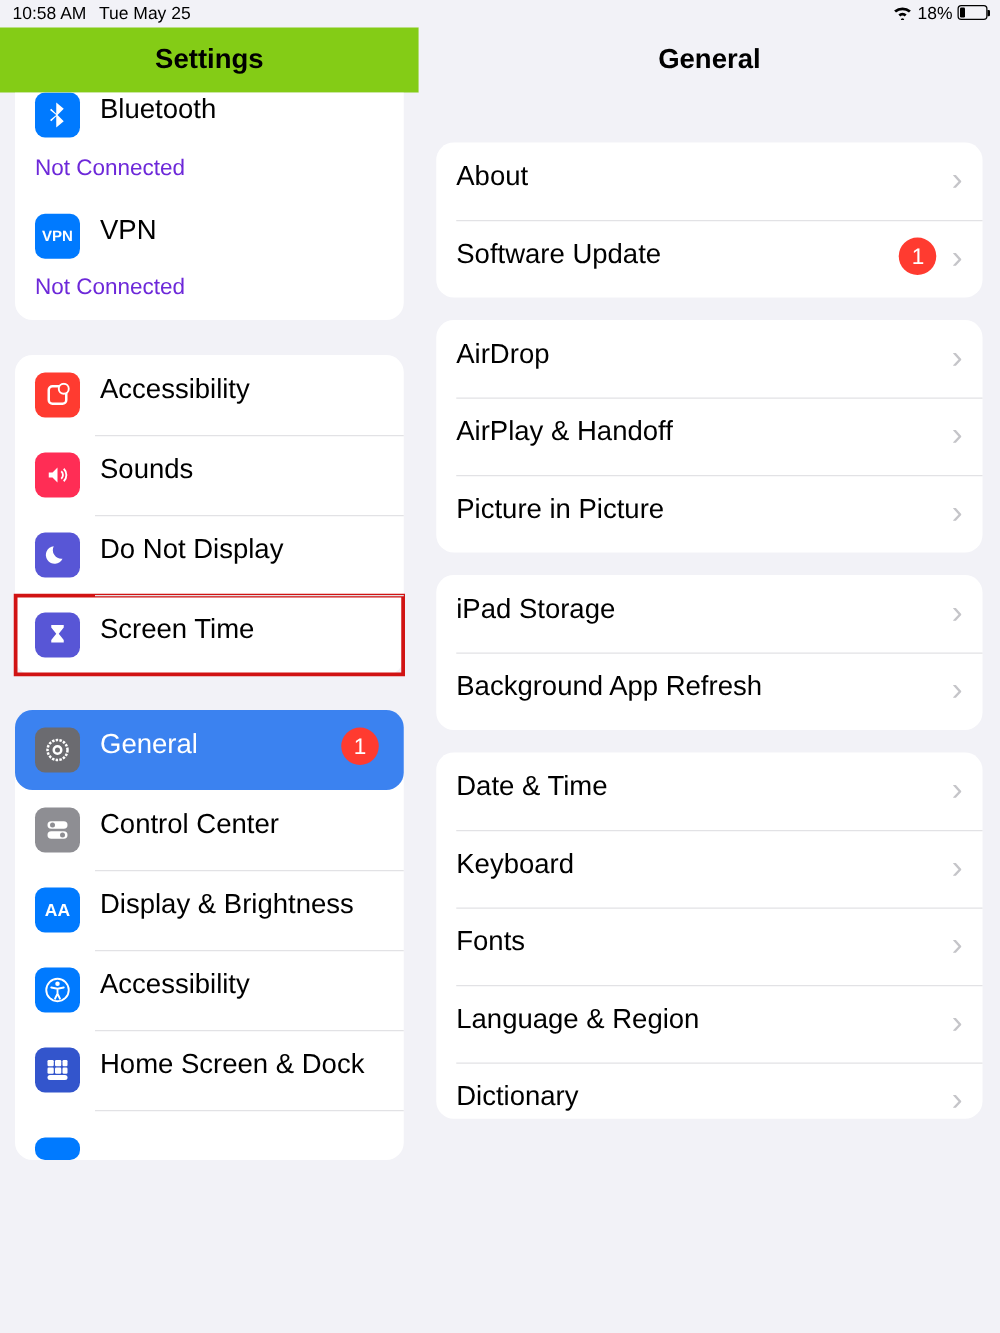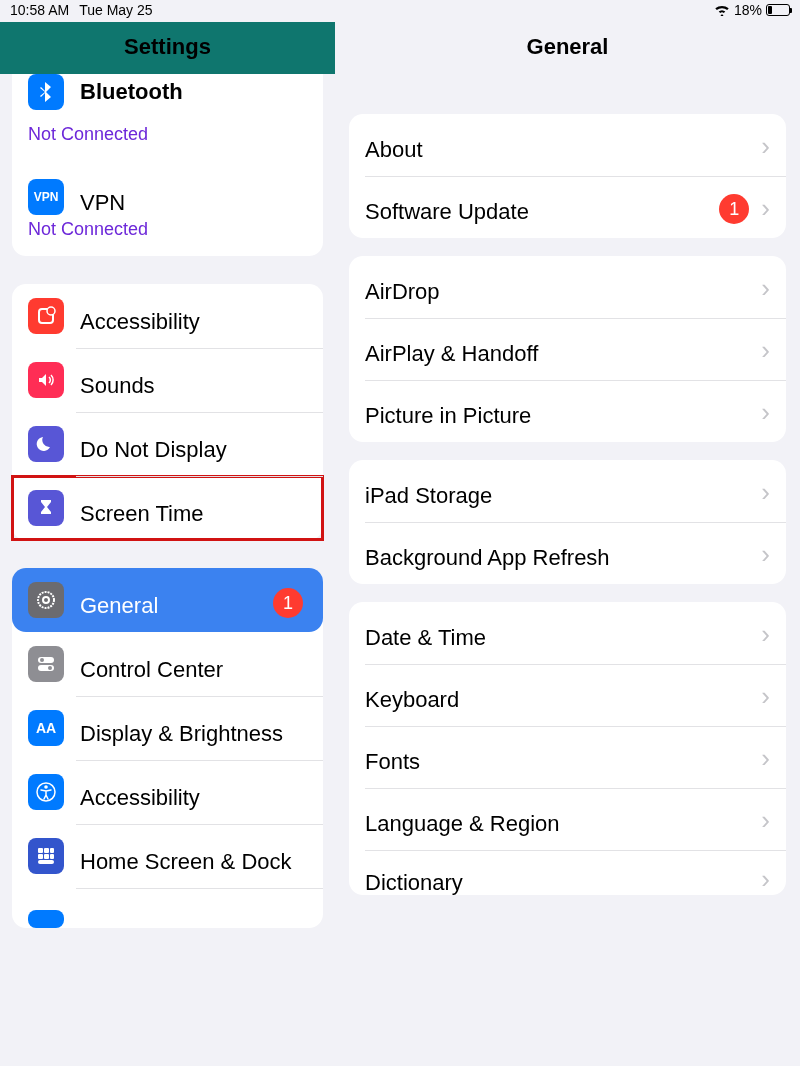--- a/index.html
+++ b/index.html
@@ -39,34 +39,34 @@
 .sidebar { width: 335px; display: flex; flex-direction: column; }
 .detail { flex: 1; display: flex; flex-direction: column; }
 
 .header {
   text-align: center;
   font-size: 22px;
   font-weight: 600;
   padding: 12px 0 14px 0;
   background: #f6f6f8;
 }
-.sidebar .header { background: #0f766e; }
+.sidebar .header { background: #84cc16; }
 
 .scroll { overflow-y: hidden; }
 .group {
   background: #fff;
   border-radius: 14px;
   margin: 18px 14px;
 }
 .sidebar .group { margin: 0 12px 28px 12px; }
 .sidebar .group-top { border-radius: 0 0 14px 14px; margin-top: 0; }
 
 .row {
   display: flex;
-  align-items: flex-end;
+  align-items: flex-start;
   padding: 14px 16px;
   font-size: 22px;
   min-height: 62px;
   position: relative;
 }
 .row + .row::before {
   content: "";
   position: absolute; left: 16px; right: 0; top: 0;
   height: 1px; background: #e2e2e5;
 }
@@ -88,21 +88,21 @@
   width: 30px; height: 30px; display: flex; align-items: center; justify-content: center;
   font-size: 18px; margin-right: 12px;
 }
 .row.selected { background: #3b82f0; border-radius: 14px; }
 .row.selected .label { color: #fff; }
 .row.selected::before { display:none; }
 .row.selected + .row::before { display:none; }
 
 .highlight { outline: 3px solid #d11313; outline-offset: -2px; border-radius: 0; }
 
-.row.partial { padding-top: 0; min-height: 30px; align-items:center;font-weight:bold;}
+.row.partial { padding-top: 0; min-height: 30px; align-items:flex-start;}
 .row.partial .label { font-size:22px;}
 .row.cut { min-height: 30px; padding-bottom:0; }
 
 svg { display:block; }
 </style>
 </head>
 <body>
 
 <div class="status-bar">
   <div class="status-left">

